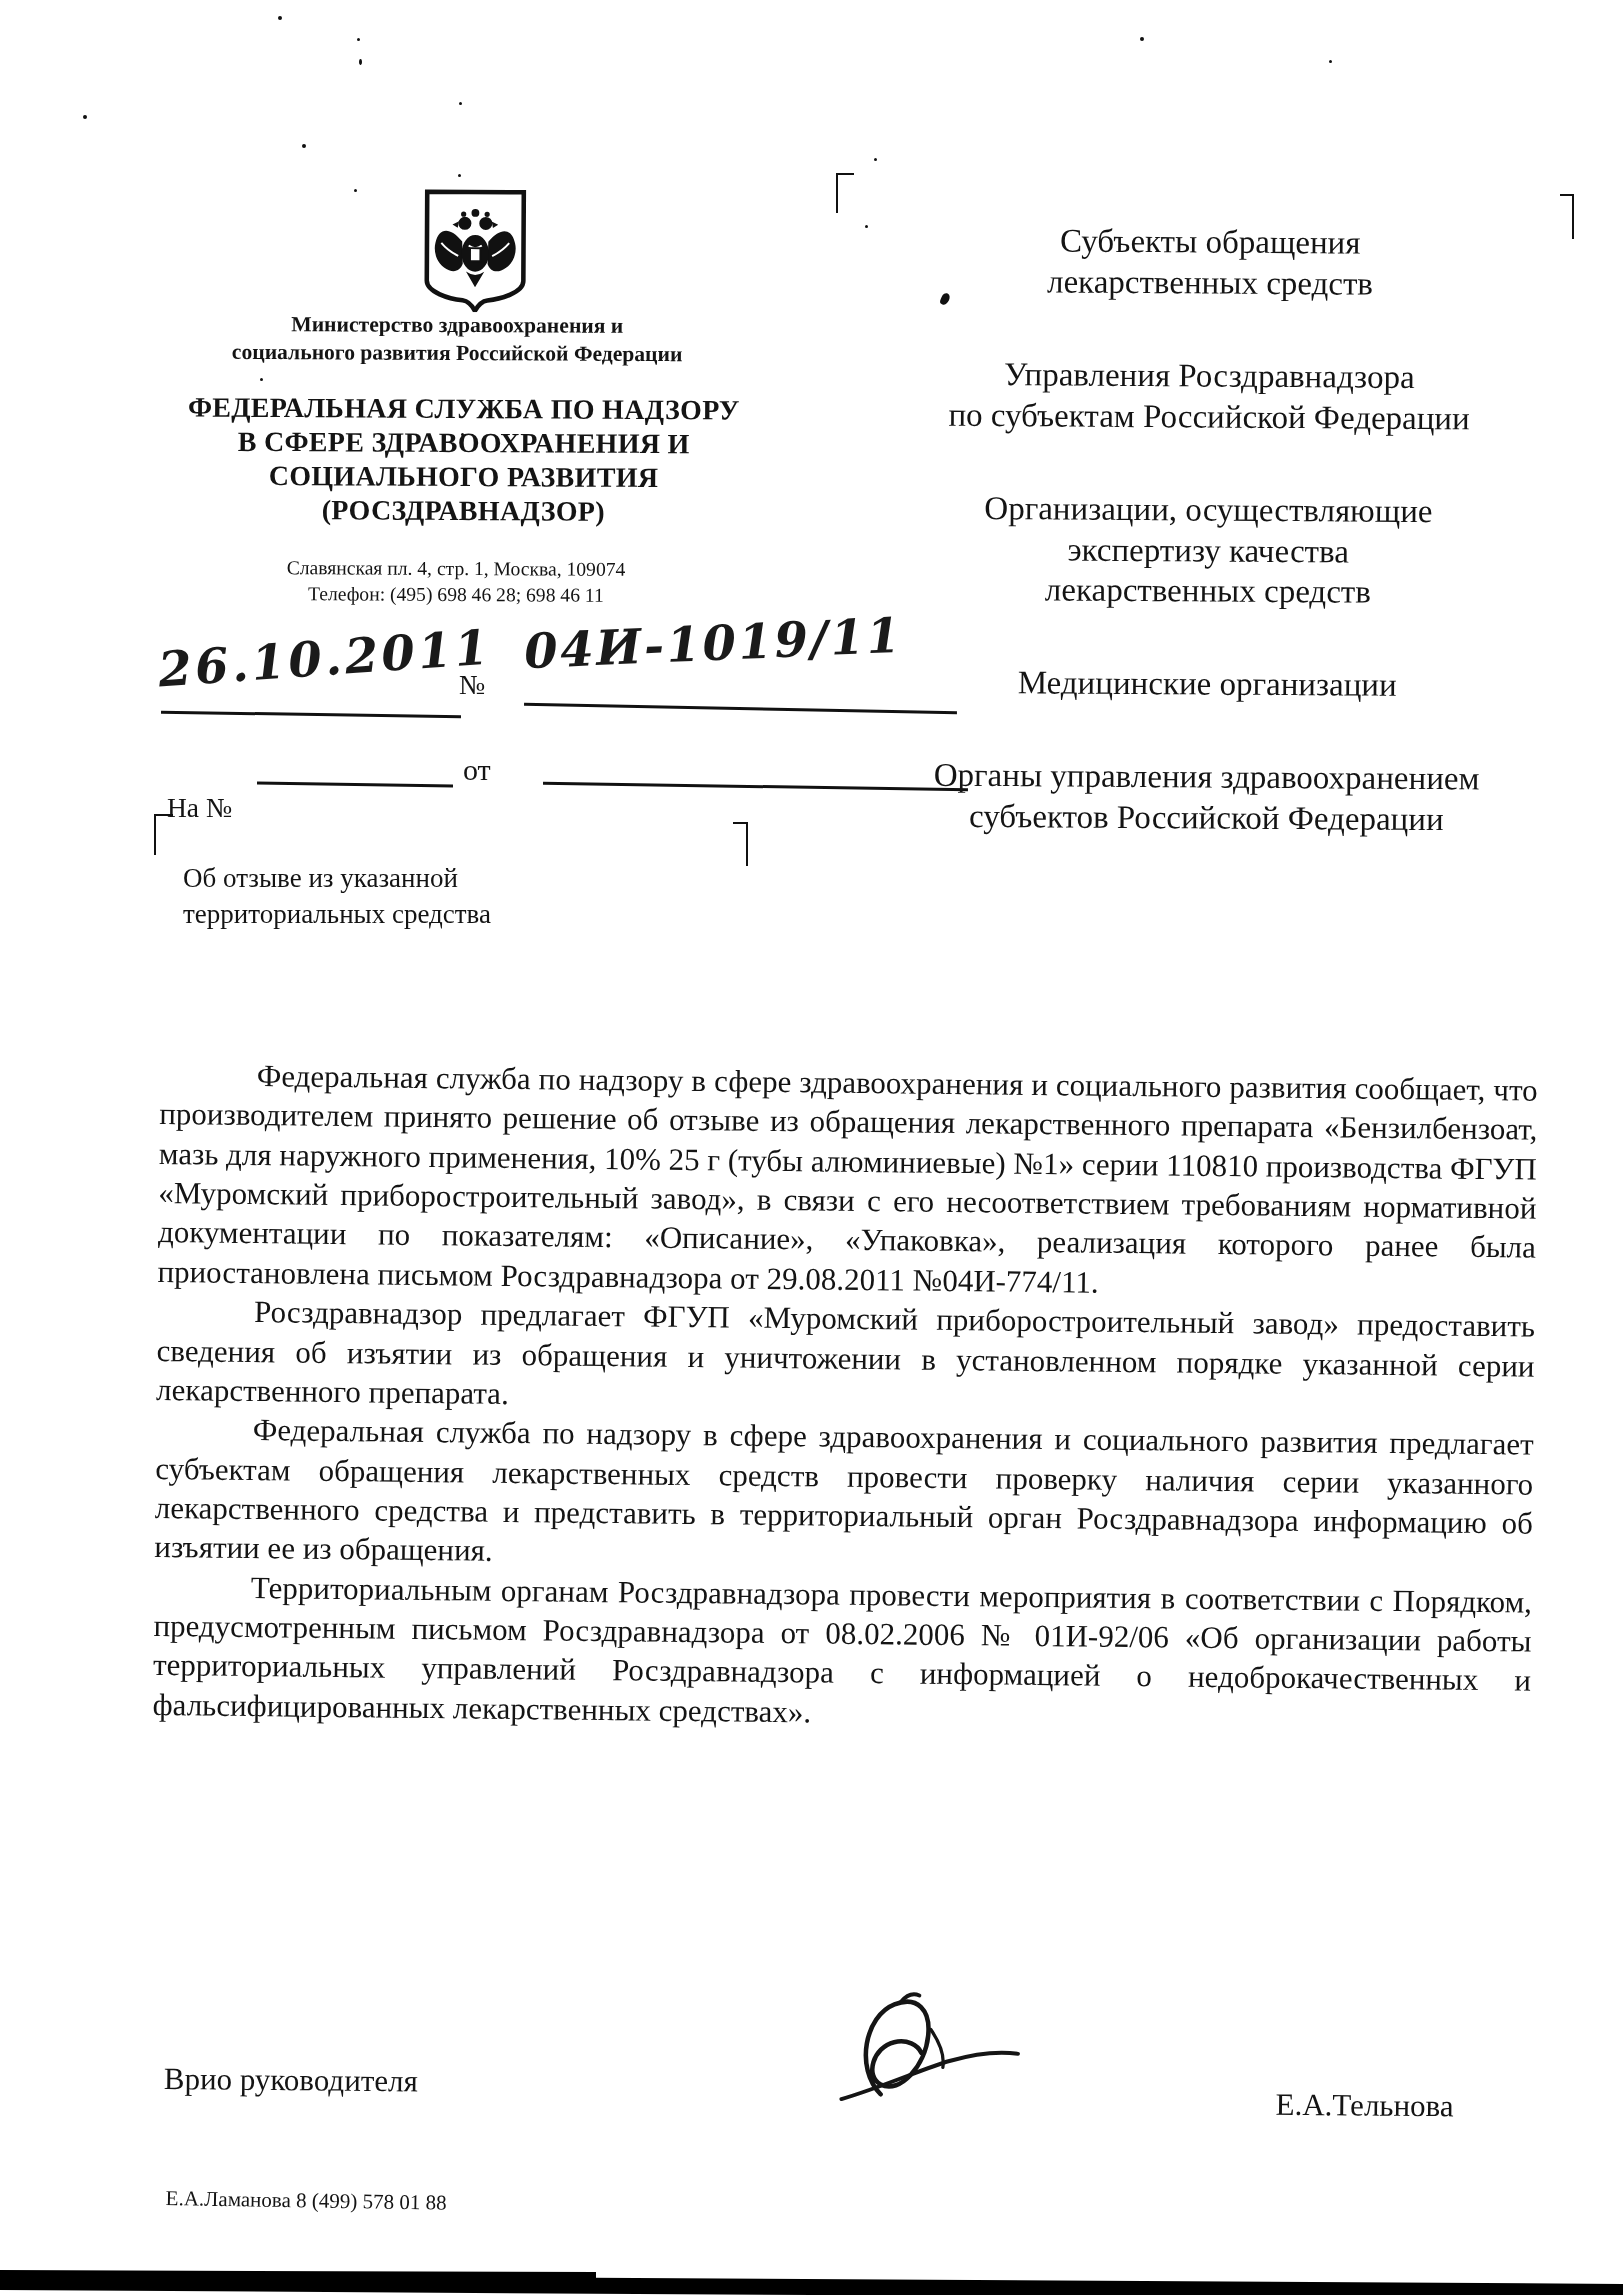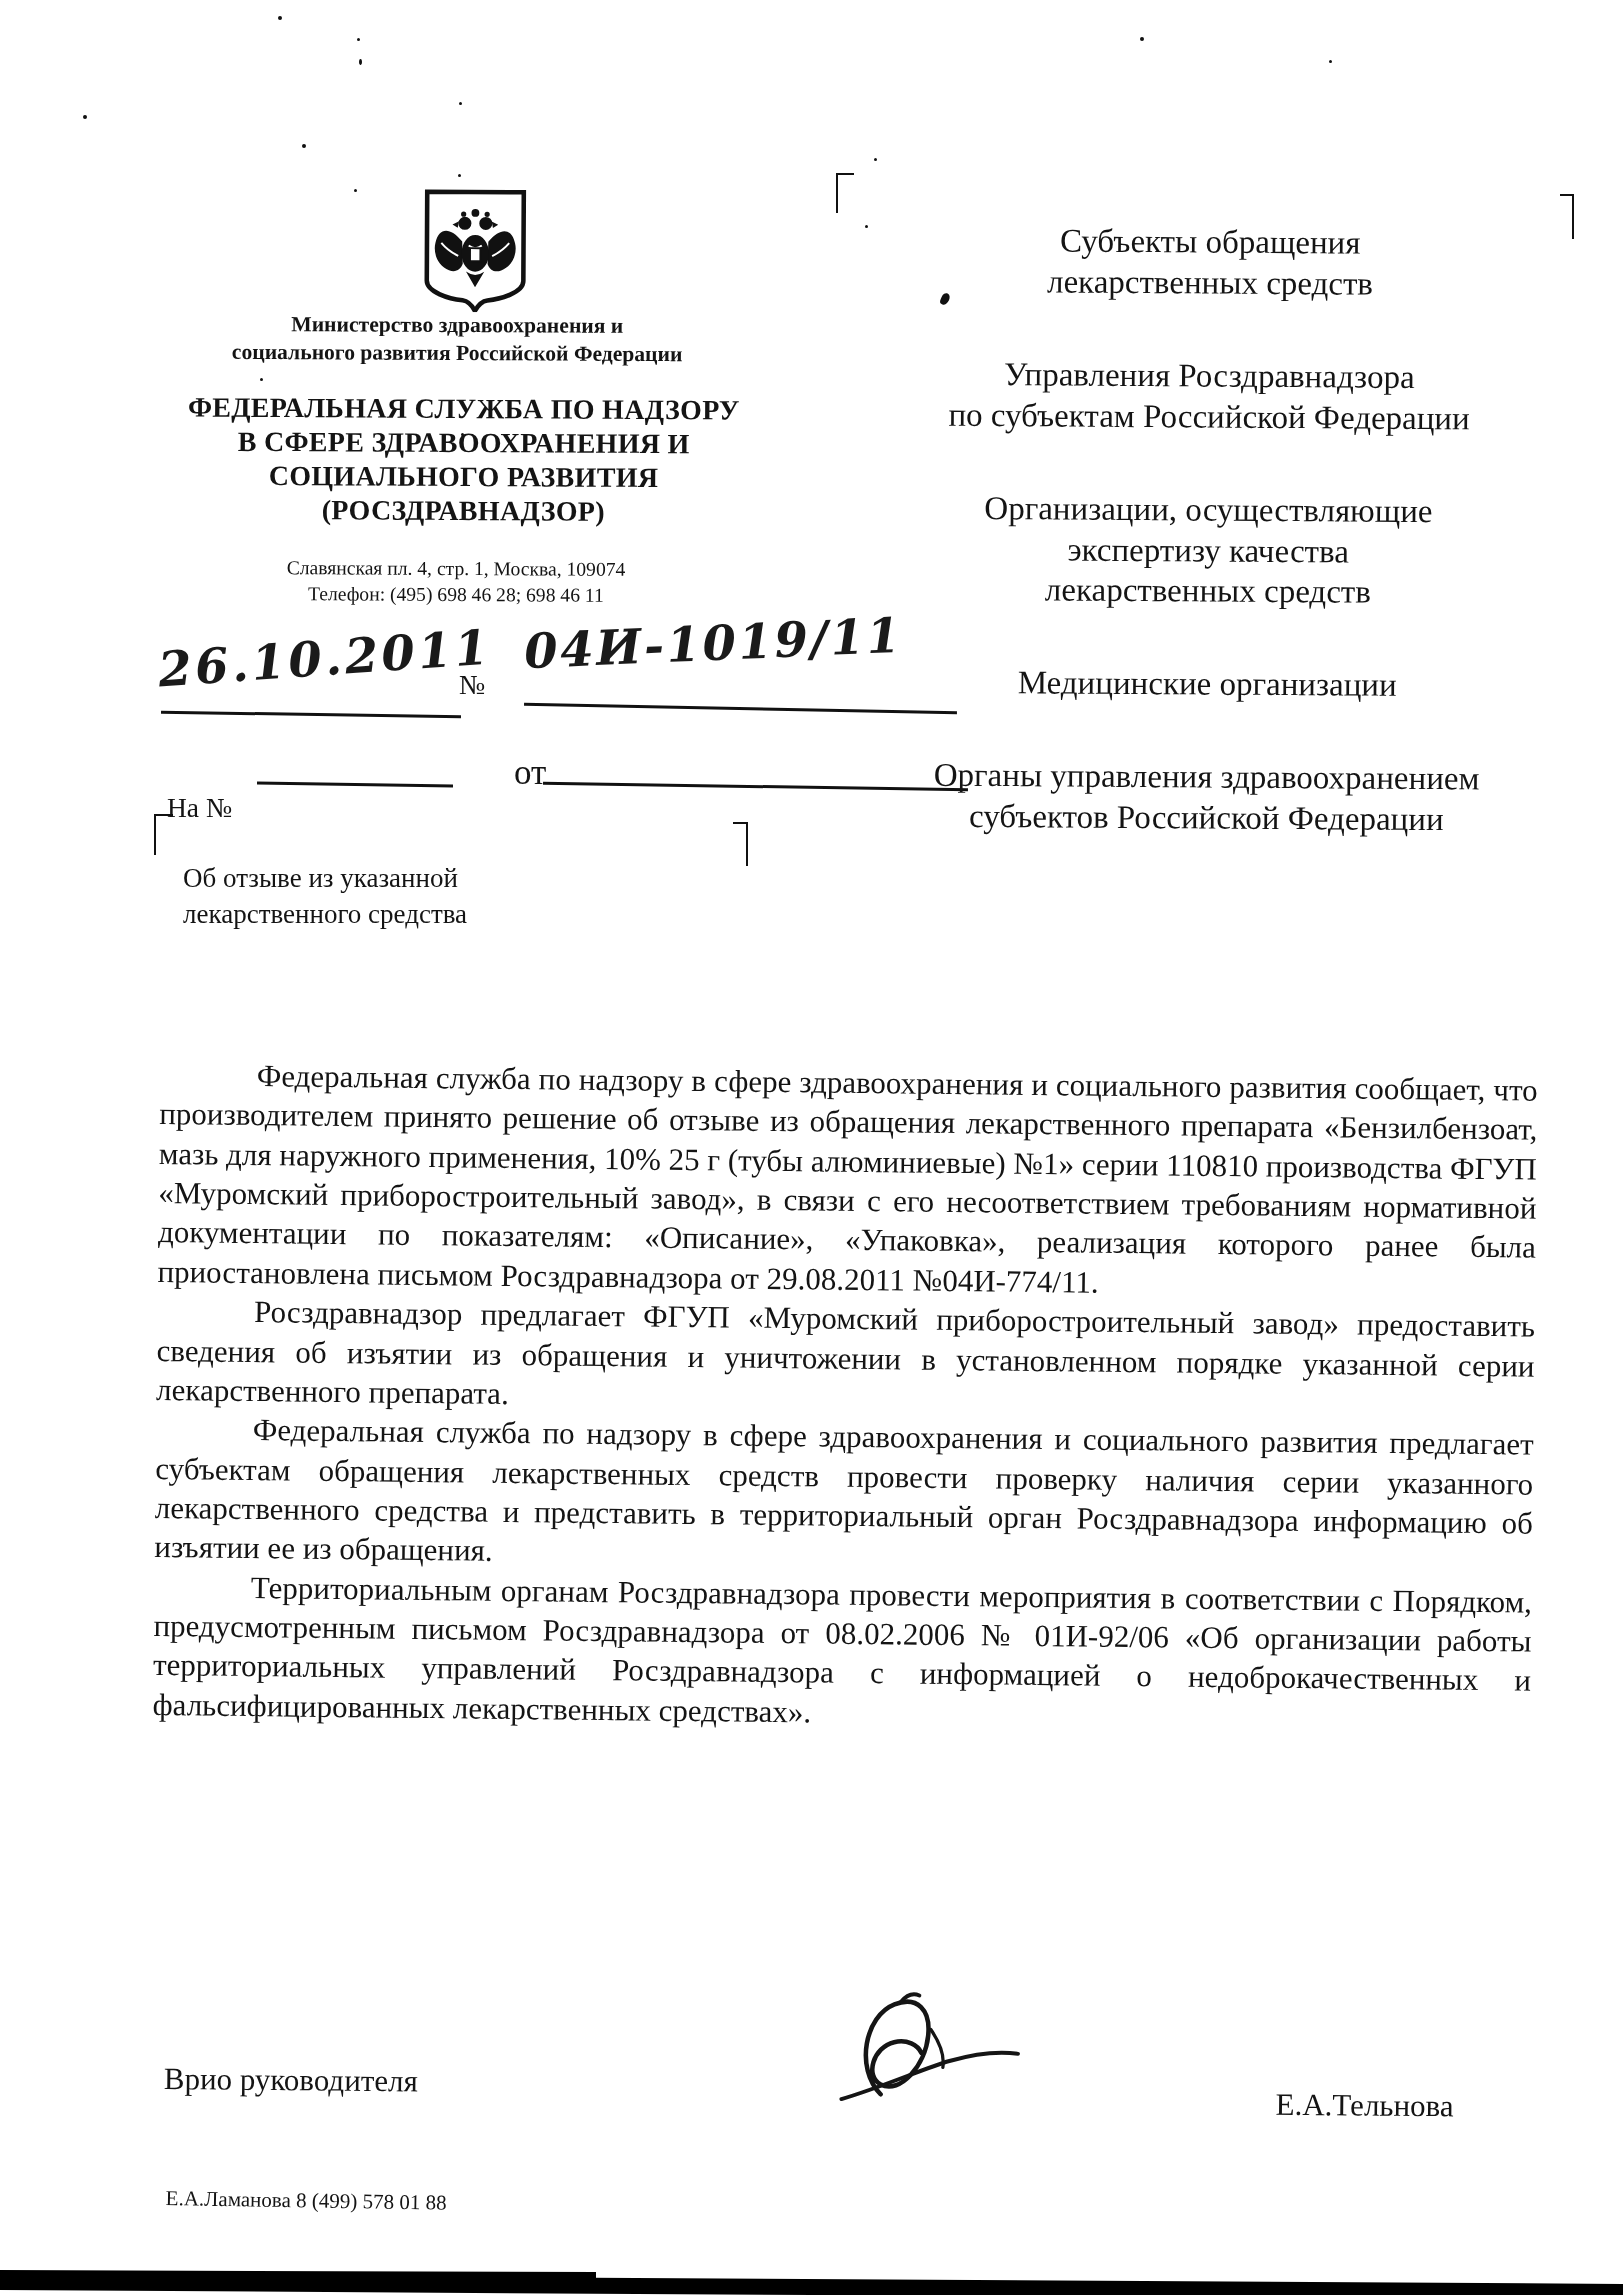--- a/index.html
+++ b/index.html
@@ -23,21 +23,21 @@
   
   .hw{font-family:"DejaVu Serif","Liberation Serif",serif;font-style:italic;font-weight:600;color:#1a1a1a;}
   .hw-date{position:absolute;left:158px;top:630px;font-size:48px;letter-spacing:3.3px;transform:rotate(-4deg);}
   .no-sign{position:absolute;left:459px;top:669px;font-size:27.5px;}
   .hw-number{position:absolute;left:524px;top:615px;font-size:48px;letter-spacing:2.6px;transform:rotate(-2.5deg);white-space:nowrap;}
   .uline{position:absolute;background:#111;height:2.6px;}
   .u-date{left:161px;top:713px;width:300px;transform:rotate(0.9deg);}
   .u-num{left:524px;top:707px;width:433px;transform:rotate(1.1deg);}
   .reply-label{position:absolute;left:167px;top:792px;font-size:27.5px;}
   .u-reply1{left:257px;top:783px;width:196px;transform:rotate(0.9deg);}
-  .reply-from{position:absolute;left:514px;top:753px;font-size:35px;}
+  .reply-from{position:absolute;left:463px;top:753px;font-size:30px;}
   .u-reply2{left:543px;top:785px;width:425px;transform:rotate(0.9deg);}
   
   .bracket{position:absolute;}
   .br-tl{border-left:2.6px solid #111;border-top:2.6px solid #111;}
   .br-tr{border-right:2.6px solid #111;border-top:2.6px solid #111;}
   .b-rcpt-l{left:836px;top:173px;width:15.7px;height:38px;}
   .b-rcpt-r{left:1560px;top:194px;width:11.8px;height:43px;}
   .b-subj-l{left:154px;top:814px;width:17px;height:39px;}
   .b-subj-r{left:733px;top:822px;width:13px;height:42px;}
   
@@ -135,21 +135,21 @@
 
   <div class="reply-label">На №</div>
   <div class="uline u-reply1"></div>
   <div class="reply-from">от</div>
   <div class="uline u-reply2"></div>
 
   <div class="bracket br-tl b-subj-l"></div>
   <div class="bracket br-tr b-subj-r"></div>
   <div class="subject">
     <div>Об отзыве из указанной</div>
-    <div>лекарственного средства</div>
+    <div>территориальных средства</div>
   </div>
 
   <div class="bracket br-tl b-rcpt-l"></div>
   <div class="bracket br-tr b-rcpt-r"></div>
 
   <div class="recipients">
     <div class="rcpt">
       <div>Субъекты обращения</div>
       <div>лекарственных средств</div>
     </div>

